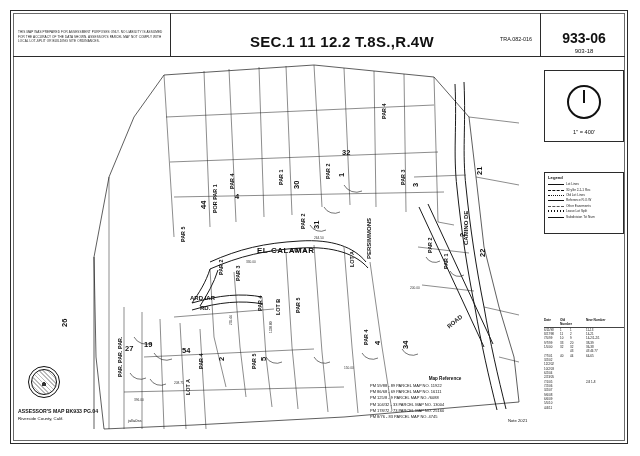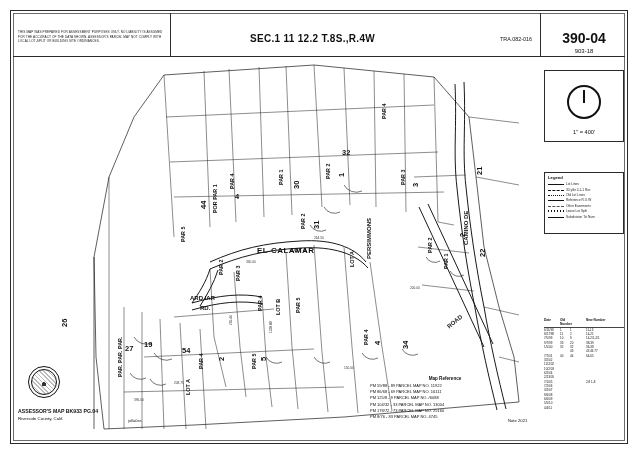--- a/index.html
+++ b/index.html
@@ -47,21 +47,21 @@
     width: 145px;
     font-size: 3.1px;
     line-height: 1.5;
     color: #1a1a1a;
     letter-spacing: 0.1px;
   }
   .sec-title {
     position: absolute;
     left: 250px;
     top: 33px;
-    font-size: 10px;
+    font-size: 15px;
     font-weight: bold;
     color: #111;
     letter-spacing: 0.3px;
   }
   .tra {
     position: absolute;
     left: 500px;
     top: 36px;
     font-size: 5.4px;
     color: #111;
@@ -325,21 +325,21 @@
   <div class="sheet-border"></div>
   <div class="sheet-border-inner"></div>
 
   <div class="hdr-divider"></div>
   <div class="hdr-vline" style="left:170px;"></div>
   <div class="hdr-vline" style="left:540px;"></div>
 
   <div class="disclaimer">THIS MAP WAS PREPARED FOR ASSESSMENT PURPOSES ONLY.  NO LIABILITY IS ASSUMED FOR THE ACCURACY OF THE DATA SHOWN. ASSESSOR'S PARCEL MAY NOT COMPLY WITH LOCAL LOT-SPLIT OR BUILDING SITE ORDINANCES.</div>
   <div class="sec-title">SEC.1 11 12.2 T.8S.,R.4W</div>
   <div class="tra">TRA.082-016</div>
-  <div class="sheet-no">390-04</div>
+  <div class="sheet-no">933-06</div>
   <div class="sheet-sub">903-18</div>
 
   <div class="north-box">
     <div class="north-circle"></div>
     <div class="north-scale">1" = 400'</div>
   </div>
 
   <div class="legend-box">
     <div class="legend-title">Legend</div>
     <div class="legend-row">

